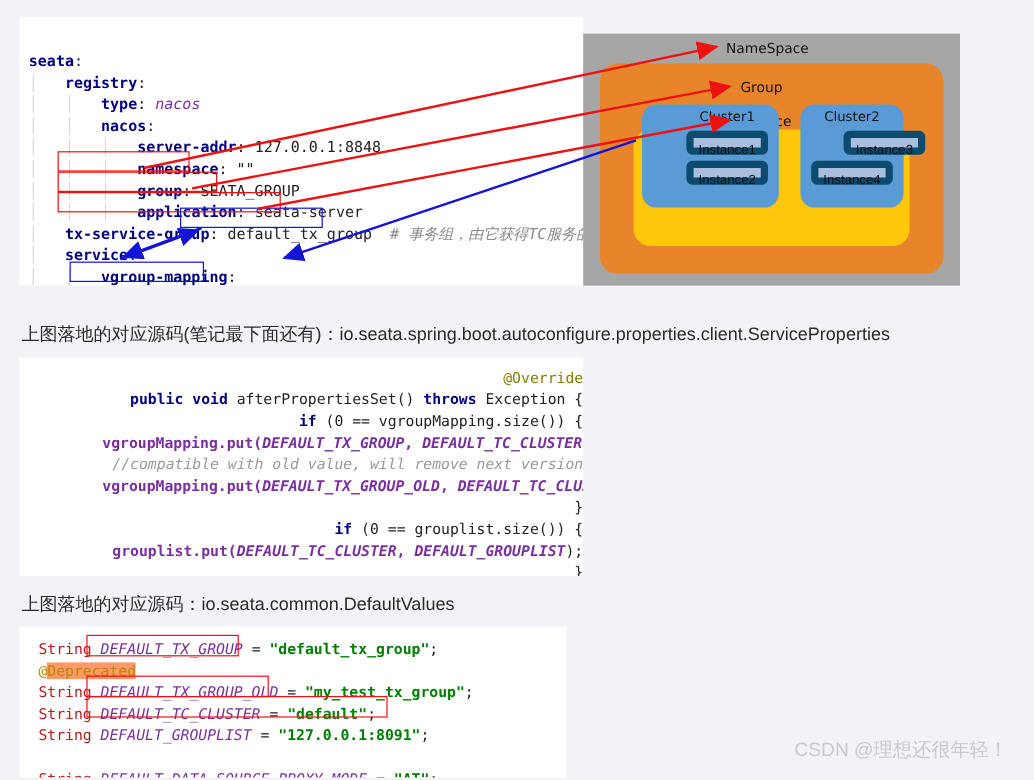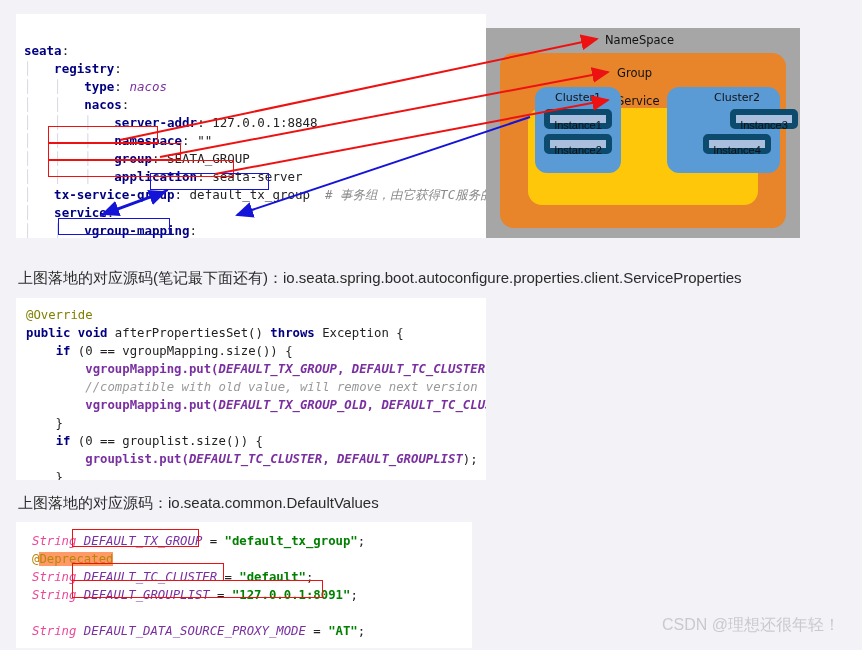--- a/index.html
+++ b/index.html
@@ -90,21 +90,21 @@
     border-radius: 14px;
   }
   .cluster {
     position: absolute;
     width: 86px;
     height: 86px;
     background: #5b9bd5;
     border-radius: 12px;
     top: 87px;
   }
-  #cluster-1 { left: 535px; }
+  #cluster-1 { left: 535px; padding-left: 28px; }
   #cluster-2 { left: 667px; }
   .cluster-title {
     text-align: center;
     font-size: 11px;
     color: #111;
     margin-top: 4px;
     font-family: "DejaVu Sans", sans-serif;
   }
   .instance {
     width: 68px;
@@ -150,38 +150,39 @@
   #heading-1 { left: 18px; top: 269px; }
   #heading-2 { left: 18px; top: 494px; }
 
   
   #java-block-1 {
     left: 16px;
     top: 298px;
     width: 470px;
     height: 182px;
     padding: 8px 0 0 10px;
+    text-align: right;
   }
   #java-block-2 {
     left: 16px;
     top: 522px;
     width: 456px;
     height: 126px;
     padding: 10px 0 0 16px;
   }
   .jline {
     height: 18px;
     line-height: 18px;
     font-size: 12.3px;
     white-space: pre;
     position: relative;
   }
   .jl-ann   { color: #808000; }
   .jl-kw    { color: #000080; font-weight: bold; }
-  .jl-type  { color: #ec4899; font-style: italic; }
+  .jl-type  { color: #b91c1c; }
   .jl-id    { color: #222222; }
   .jl-call  { color: #7a2fa0; font-weight: bold; }
   .jl-const { color: #7a2fa0; font-style: italic; font-weight: bold; }
   .jl-constp{ color: #7a2fa0; font-style: italic; }
   .jl-cmt   { color: #999999; font-style: italic; }
   .jl-str   { color: #008000; font-weight: bold; }
   .jl-num   { color: #222222; }
   .jl-depr  {
     color: #b8860b;
     background: #ff9966;
@@ -235,21 +236,21 @@
   <div class="diagram-label" id="label-namespace">NameSpace</div>
   <div class="diagram-label" id="label-group">Group</div>
   <div class="diagram-label" id="label-service">Service</div>
 
   <div class="cluster" id="cluster-1" style="background: rgb(91, 155, 213);">
     <div class="cluster-title">Cluster1</div>
     <div class="instance" style="background: rgb(169, 191, 221);">Instance1</div>
     <div class="instance" style="background: rgb(169, 191, 221);">Instance2</div>
   </div>
 
-  <div class="cluster" id="cluster-2" style="background: rgb(91, 155, 213); padding-left: 27px;">
+  <div class="cluster" id="cluster-2" style="background: rgb(91, 155, 213);">
     <div class="cluster-title">Cluster2</div>
     <div class="instance" style="background: rgb(169, 191, 221); margin-left: 36px;">Instance3</div>
     <div class="instance" style="background: rgb(169, 191, 221);">Instance4</div>
   </div>
 
   <svg id="arrows">
     <defs>
       <marker id="ah-red" markerWidth="9" markerHeight="8" refX="8" refY="4" orient="auto">
         <path d="M0,0 L9,4 L0,8 z" fill="#ee1111"></path>
       </marker>
@@ -286,20 +287,21 @@
         <div class="jline"><span class="plain">&nbsp;&nbsp;&nbsp;&nbsp;</span><span class="jl-kw">if</span><span class="jl-id">&nbsp;(</span><span class="jl-num">0</span><span class="jl-id">&nbsp;==&nbsp;grouplist.size())&nbsp;{</span></div>
         <div class="jline"><span class="plain">&nbsp;&nbsp;&nbsp;&nbsp;&nbsp;&nbsp;&nbsp;&nbsp;</span><span class="jl-call">grouplist.put(</span><span class="jl-const">DEFAULT_TC_CLUSTER</span><span class="jl-call">,&nbsp;</span><span class="jl-const">DEFAULT_GROUPLIST</span><span class="jl-id">);</span></div>
         <div class="jline"><span class="jl-id">&nbsp;&nbsp;&nbsp;&nbsp;}</span></div>
       </div>
   </div>
 
   <div class="code-block" id="java-block-2">
     <div id="java2-lines">
         <div class="jline"><span class="jl-type">String&nbsp;</span><span class="jl-constp">DEFAULT_TX_GROUP</span><span class="jl-id">&nbsp;=&nbsp;</span><span class="jl-str">"default_tx_group"</span><span class="jl-id">;</span></div>
         <div class="jline"><span class="jl-deprat">@</span><span class="jl-depr">Deprecated</span></div>
+        <div class="jline"><span class="jl-type">String&nbsp;</span><span class="jl-constp">DEFAULT_TX_GROUP_OLD</span><span class="jl-id">&nbsp;=&nbsp;</span><span class="jl-str">"my_test_tx_group"</span><span class="jl-id">;</span></div>
         <div class="jline"><span class="jl-type">String&nbsp;</span><span class="jl-constp">DEFAULT_TC_CLUSTER</span><span class="jl-id">&nbsp;=&nbsp;</span><span class="jl-str">"default"</span><span class="jl-id">;</span></div>
         <div class="jline"><span class="jl-type">String&nbsp;</span><span class="jl-constp">DEFAULT_GROUPLIST</span><span class="jl-id">&nbsp;=&nbsp;</span><span class="jl-str">"127.0.0.1:8091"</span><span class="jl-id">;</span></div>
         <div class="jline"><span class="plain"></span></div>
         <div class="jline"><span class="jl-type">String&nbsp;</span><span class="jl-constp">DEFAULT_DATA_SOURCE_PROXY_MODE</span><span class="jl-id">&nbsp;=&nbsp;</span><span class="jl-str">"AT"</span><span class="jl-id">;</span></div>
       </div>
   </div>
 
   <div class="hl-red" id="box-dtg" style="left: 72px; top: 529px; width: 127px; height: 18px;"></div>
   <div class="hl-red" id="box-dtgo" style="left: 72px; top: 563px; width: 152px; height: 18px;"></div>
   <div class="hl-red" id="box-dtc" style="left: 72px; top: 580px; width: 251px; height: 18px;"></div>

